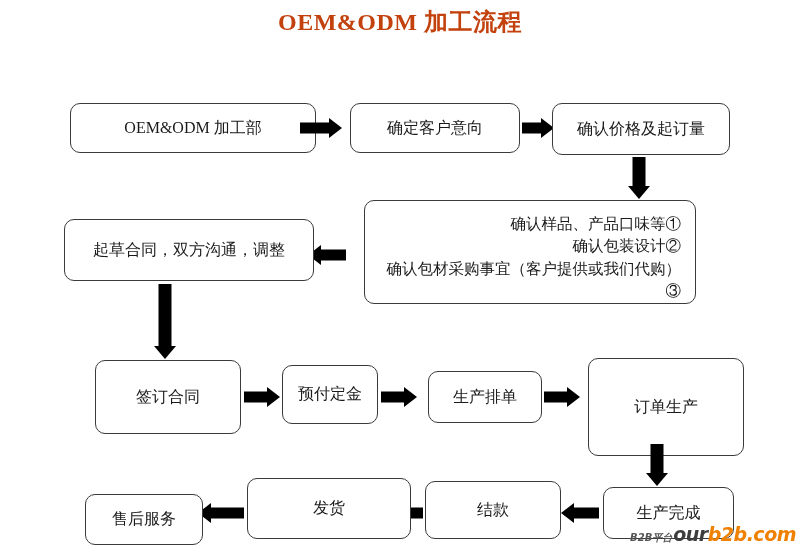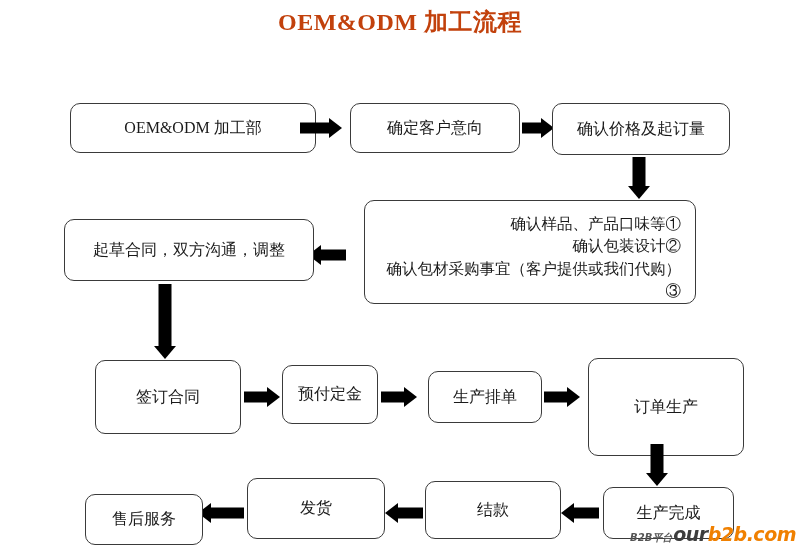--- a/index.html
+++ b/index.html
@@ -223,21 +223,21 @@
 
   <div class="node" style="left:425px; top:481px; width:136px; height:58px;">
     <span>结款</span>
   </div>
 
   <div class="arrow left" style="left:385px; top:503px; width:38px; height:20px;">
     <div class="shaft" style="width:27px;"></div>
       <div class="head"></div>
   </div>
 
-  <div class="node" style="left:247px; top:478px; width:138px; height:61px;">
+  <div class="node" style="left:247px; top:478px; width:164px; height:61px;">
     <span>发货</span>
   </div>
 
   <div class="arrow left" style="left:198px; top:503px; width:46px; height:20px;">
     <div class="shaft" style="width:35px;"></div>
       <div class="head"></div>
   </div>
 
   <div class="node" style="left:85px; top:494px; width:118px; height:51px;">
     <span>售后服务</span>

